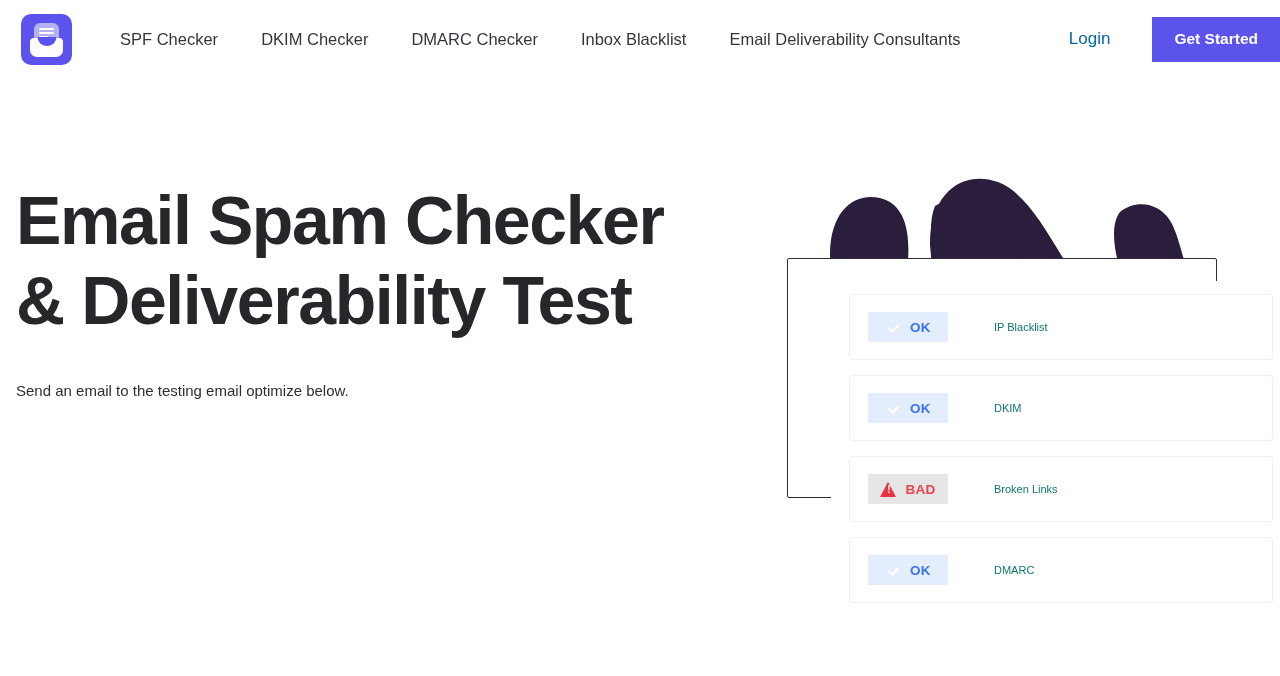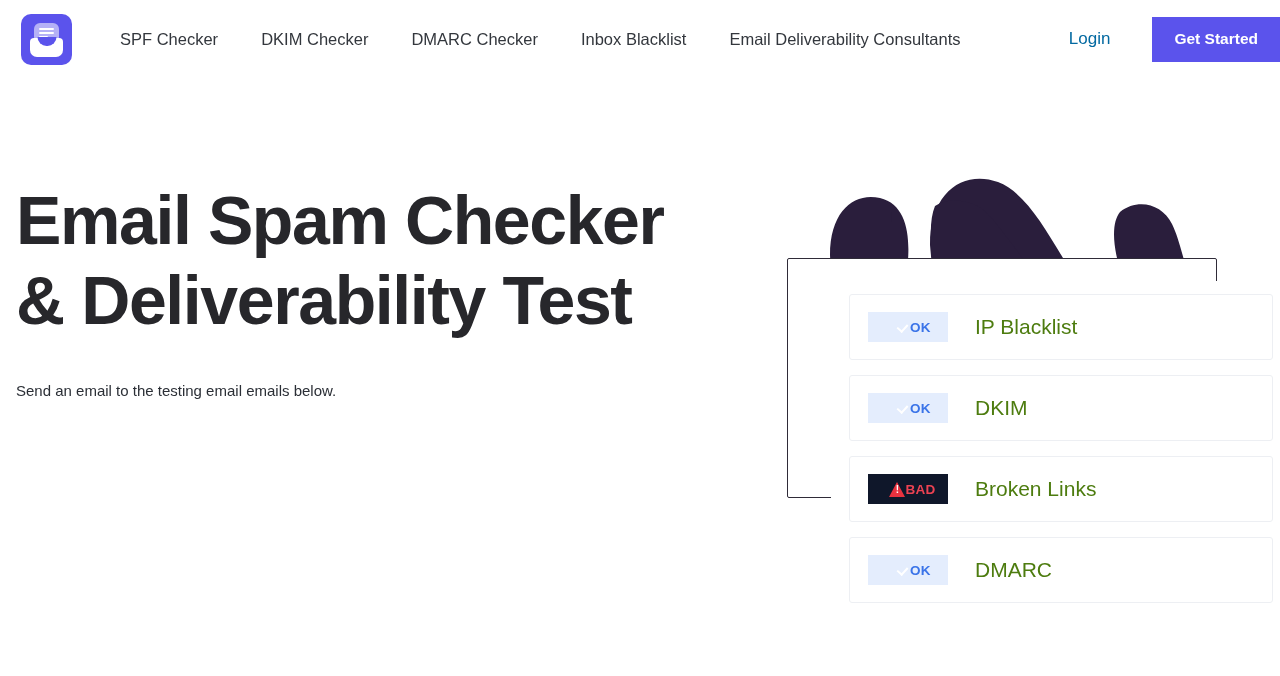--- a/index.html
+++ b/index.html
@@ -111,30 +111,29 @@
     display:flex; align-items:center;
     height:66px; margin-bottom:15px;
     border:1px solid #edeff3; border-radius:3px;
     padding-left:18px;
     background:#fff;
   }
   .badge {
     display:flex; align-items:center; justify-content:center;
     height:30px; min-width:80px; padding:0 11px;
     flex:none;
-    text-align:center;
   }
   .badge .bi { width:17px; height:17px; flex:none; margin-right:8px; position:relative; }
   .badge-text { font-size:13.5px; font-weight:bold; letter-spacing:0.3px; }
 
   .badge.ok   { background:#e4edfd; }
   .badge.ok   .badge-text { color:#3b74e8; }
   .badge.warn { background:#fdf0dc; }
   .badge.warn .badge-text { color:#e8902a; }
-  .badge.bad  { background:#0f172a; }
+  .badge.bad  { background:#e5e5e5; }
   .badge.bad  .badge-text { color:#ec4252; }
 
   .ic-check {
     width:17px; height:17px; border-radius:50%;
     background:#3b8ef0; position:relative;
   }
   .ic-check:after{
     content:""; position:absolute; left:5px; top:3.5px;
     width:5px; height:8px;
     border:solid #fff; border-width:0 2px 2px 0;
@@ -155,21 +154,21 @@
     border-left:8.5px solid transparent;
     border-right:8.5px solid transparent;
     border-bottom:15px solid #e8323f;
   }
   .ic-tri:after{
     content:"!"; position:absolute; left:0; top:3px; width:17px;
     text-align:center; color:#fff; font-size:10px; font-weight:bold;
     line-height:12px;
   }
   .row-label {
-    margin-left:27px; font-size:21px; color:#4d7c0f;
+    margin-left:46px; font-size:11px; color:#0f766e;
   }
 </style>
 </head>
 <body>
 
 <div class="header">
 
   <div class="brand">
     <div class="brand-logo">
       <div class="logo-bubble">
@@ -190,21 +189,21 @@
   </div>
 
   <div class="header-right">
     <div class="login-link">Login</div>
     <div class="get-started">Get Started</div>
   </div>
 </div>
 
 <div class="hero-left">
   <h1 class="hero-title">Email Spam Checker &amp; Deliverability Test</h1>
-  <p class="hero-note">Send an email to the testing email emails below.</p>
+  <p class="hero-note">Send an email to the testing email optimize below.</p>
 </div>
 
 <div class="illus">
 
   <svg width="520" height="526" style="position:absolute;left:0;top:0;">
     <path d="M70,105 C70,60 95,42 120,48 C145,54 150,82 148,110 L148,150 L72,150 Z" fill="#2a1e3c"></path>
     <path d="M170,95 C170,40 205,20 238,32 C275,46 300,110 330,150 L175,150 Z" fill="#2a1e3c"></path>
     <path d="M175,56 C190,46 215,50 228,64 C250,88 272,126 300,152 L188,152 C172,120 166,78 175,56 Z" fill="#2a1e3c"></path>
     <path d="M360,62 C378,48 402,54 412,74 C424,98 430,150 450,180 C466,205 470,250 458,290 C448,322 420,340 405,320 C392,302 400,270 398,240 C396,200 372,160 360,120 C352,92 352,72 360,62 Z" fill="#2a1e3c"></path>
     <path d="M410,358 C440,348 468,372 468,410 C468,448 440,470 410,462 Z" fill="#2a1e3c"></path>

